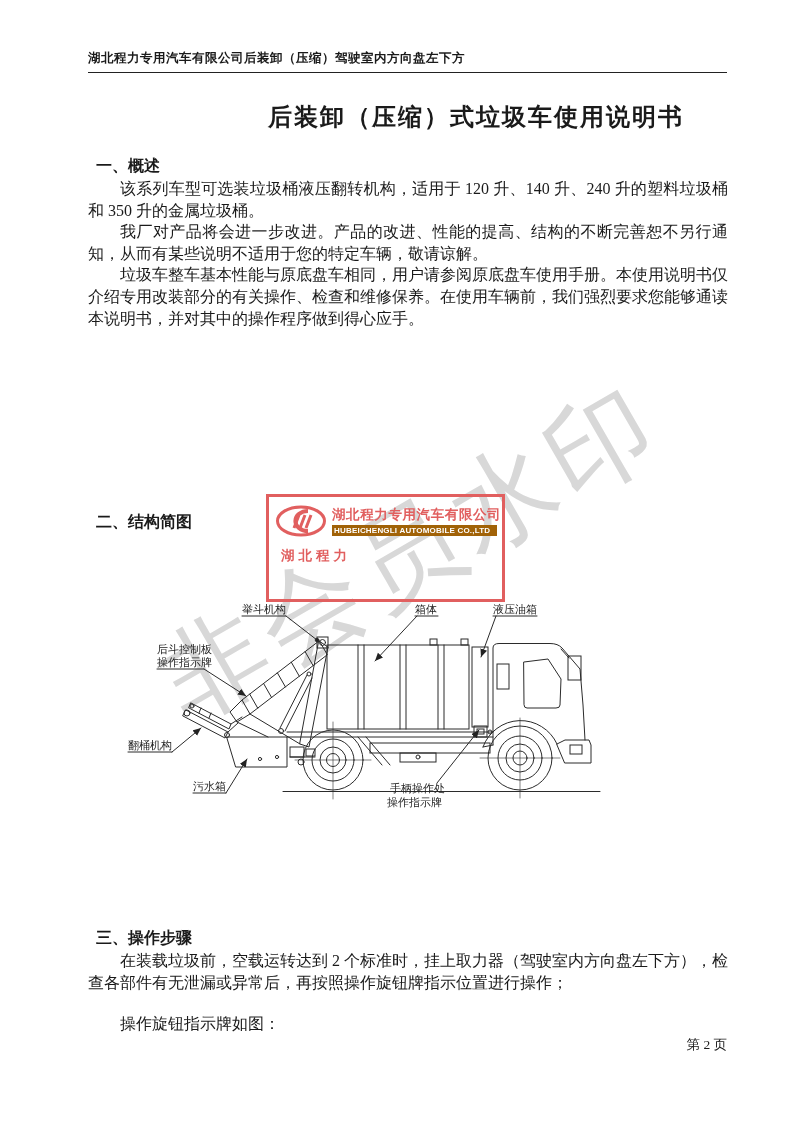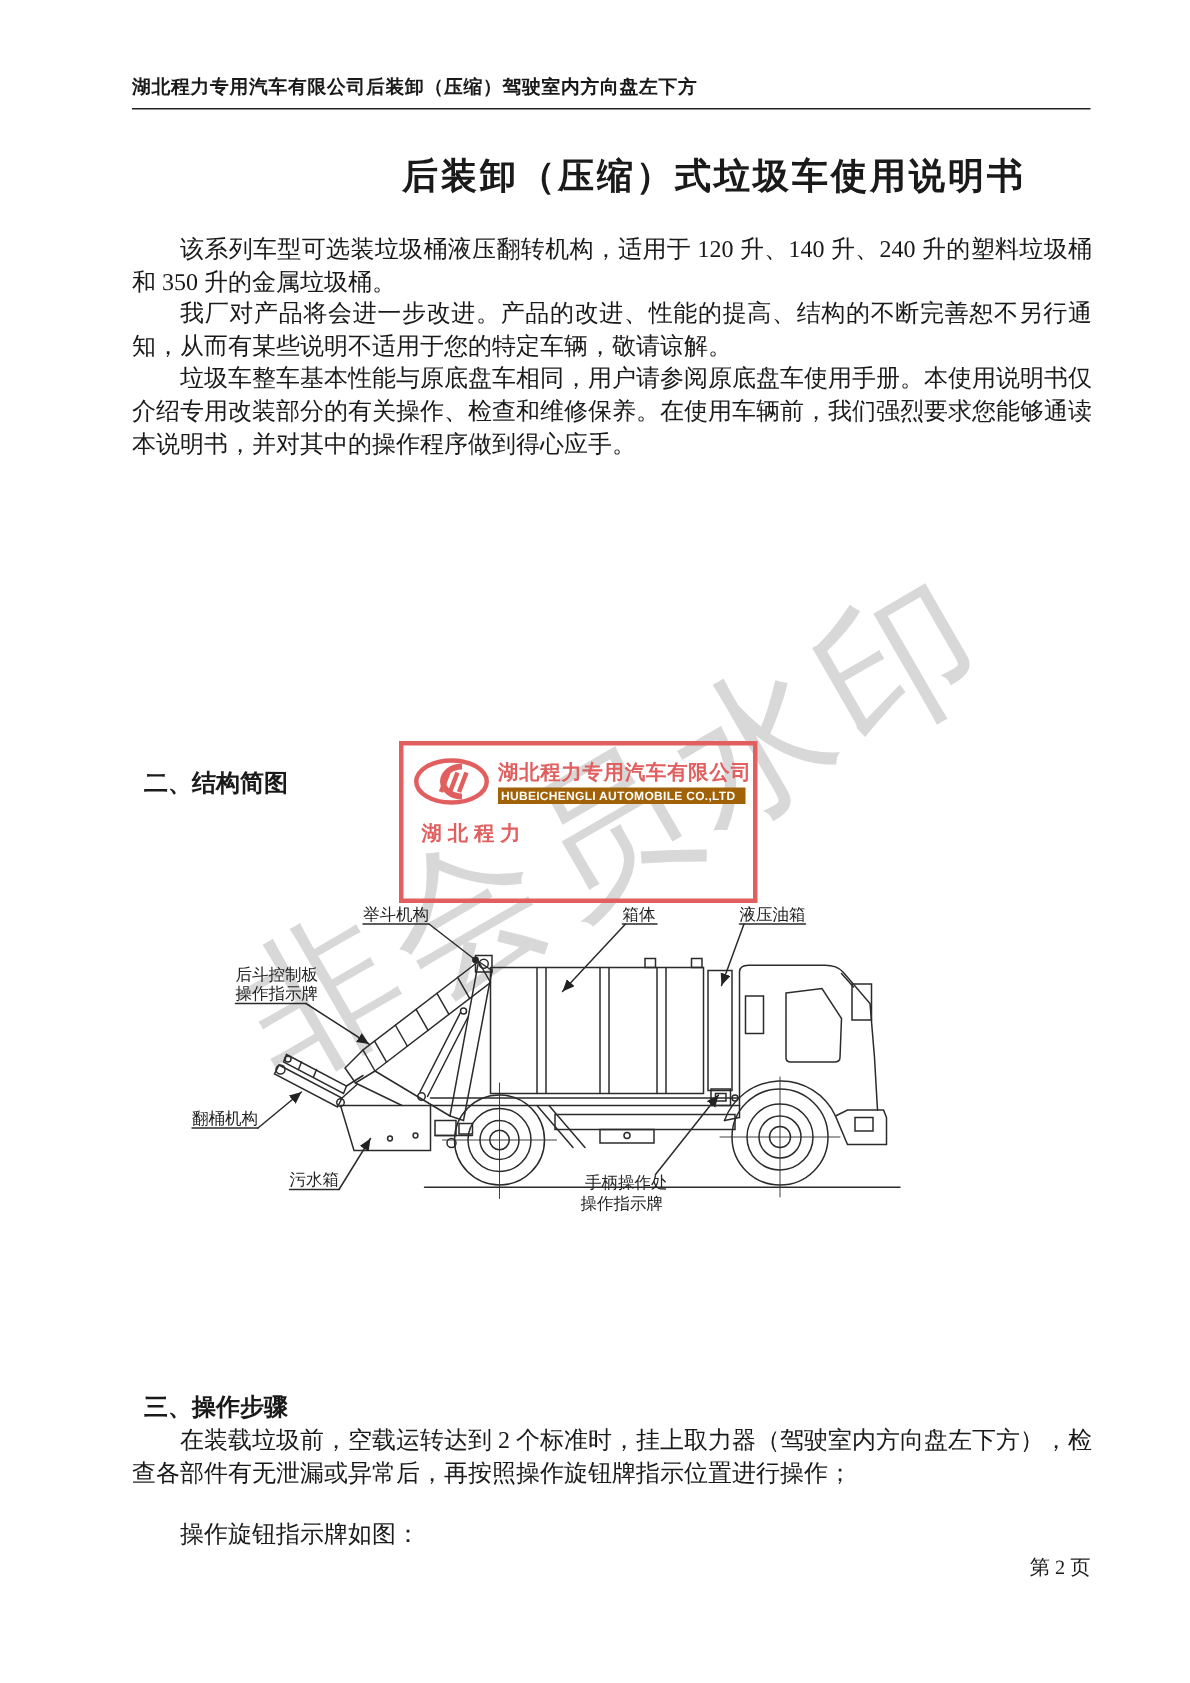--- a/index.html
+++ b/index.html
@@ -72,20 +72,21 @@
 <div class="watermark">非会员水印</div>
 
 <div class="content">
 
   <div class="page-header">湖北程力专用汽车有限公司后装卸（压缩）驾驶室内方向盘左下方</div>
   <div class="header-rule"></div>
 
   <div class="doc-title">后装卸（压缩）式垃圾车使用说明书</div>
 
   <div class="sec1">
+    <h2 class="sec-heading">一、概述</h2>
     <p class="body-par">该系列车型可选装垃圾桶液压翻转机构，适用于 120 升、140 升、240 升的塑料垃圾桶和 350 升的金属垃圾桶。</p>
     <p class="body-par">我厂对产品将会进一步改进。产品的改进、性能的提高、结构的不断完善恕不另行通知，从而有某些说明不适用于您的特定车辆，敬请谅解。</p>
     <p class="body-par">垃圾车整车基本性能与原底盘车相同，用户请参阅原底盘车使用手册。本使用说明书仅介绍专用改装部分的有关操作、检查和维修保养。在使用车辆前，我们强烈要求您能够通读本说明书，并对其中的操作程序做到得心应手。</p>
   </div>
 
   <h2 class="sec2-heading">二、结构简图</h2>
 
   <div class="stamp">
     <div class="stamp-top">
       <svg class="stamp-logo" width="52" height="38" viewBox="0 0 52 38">

